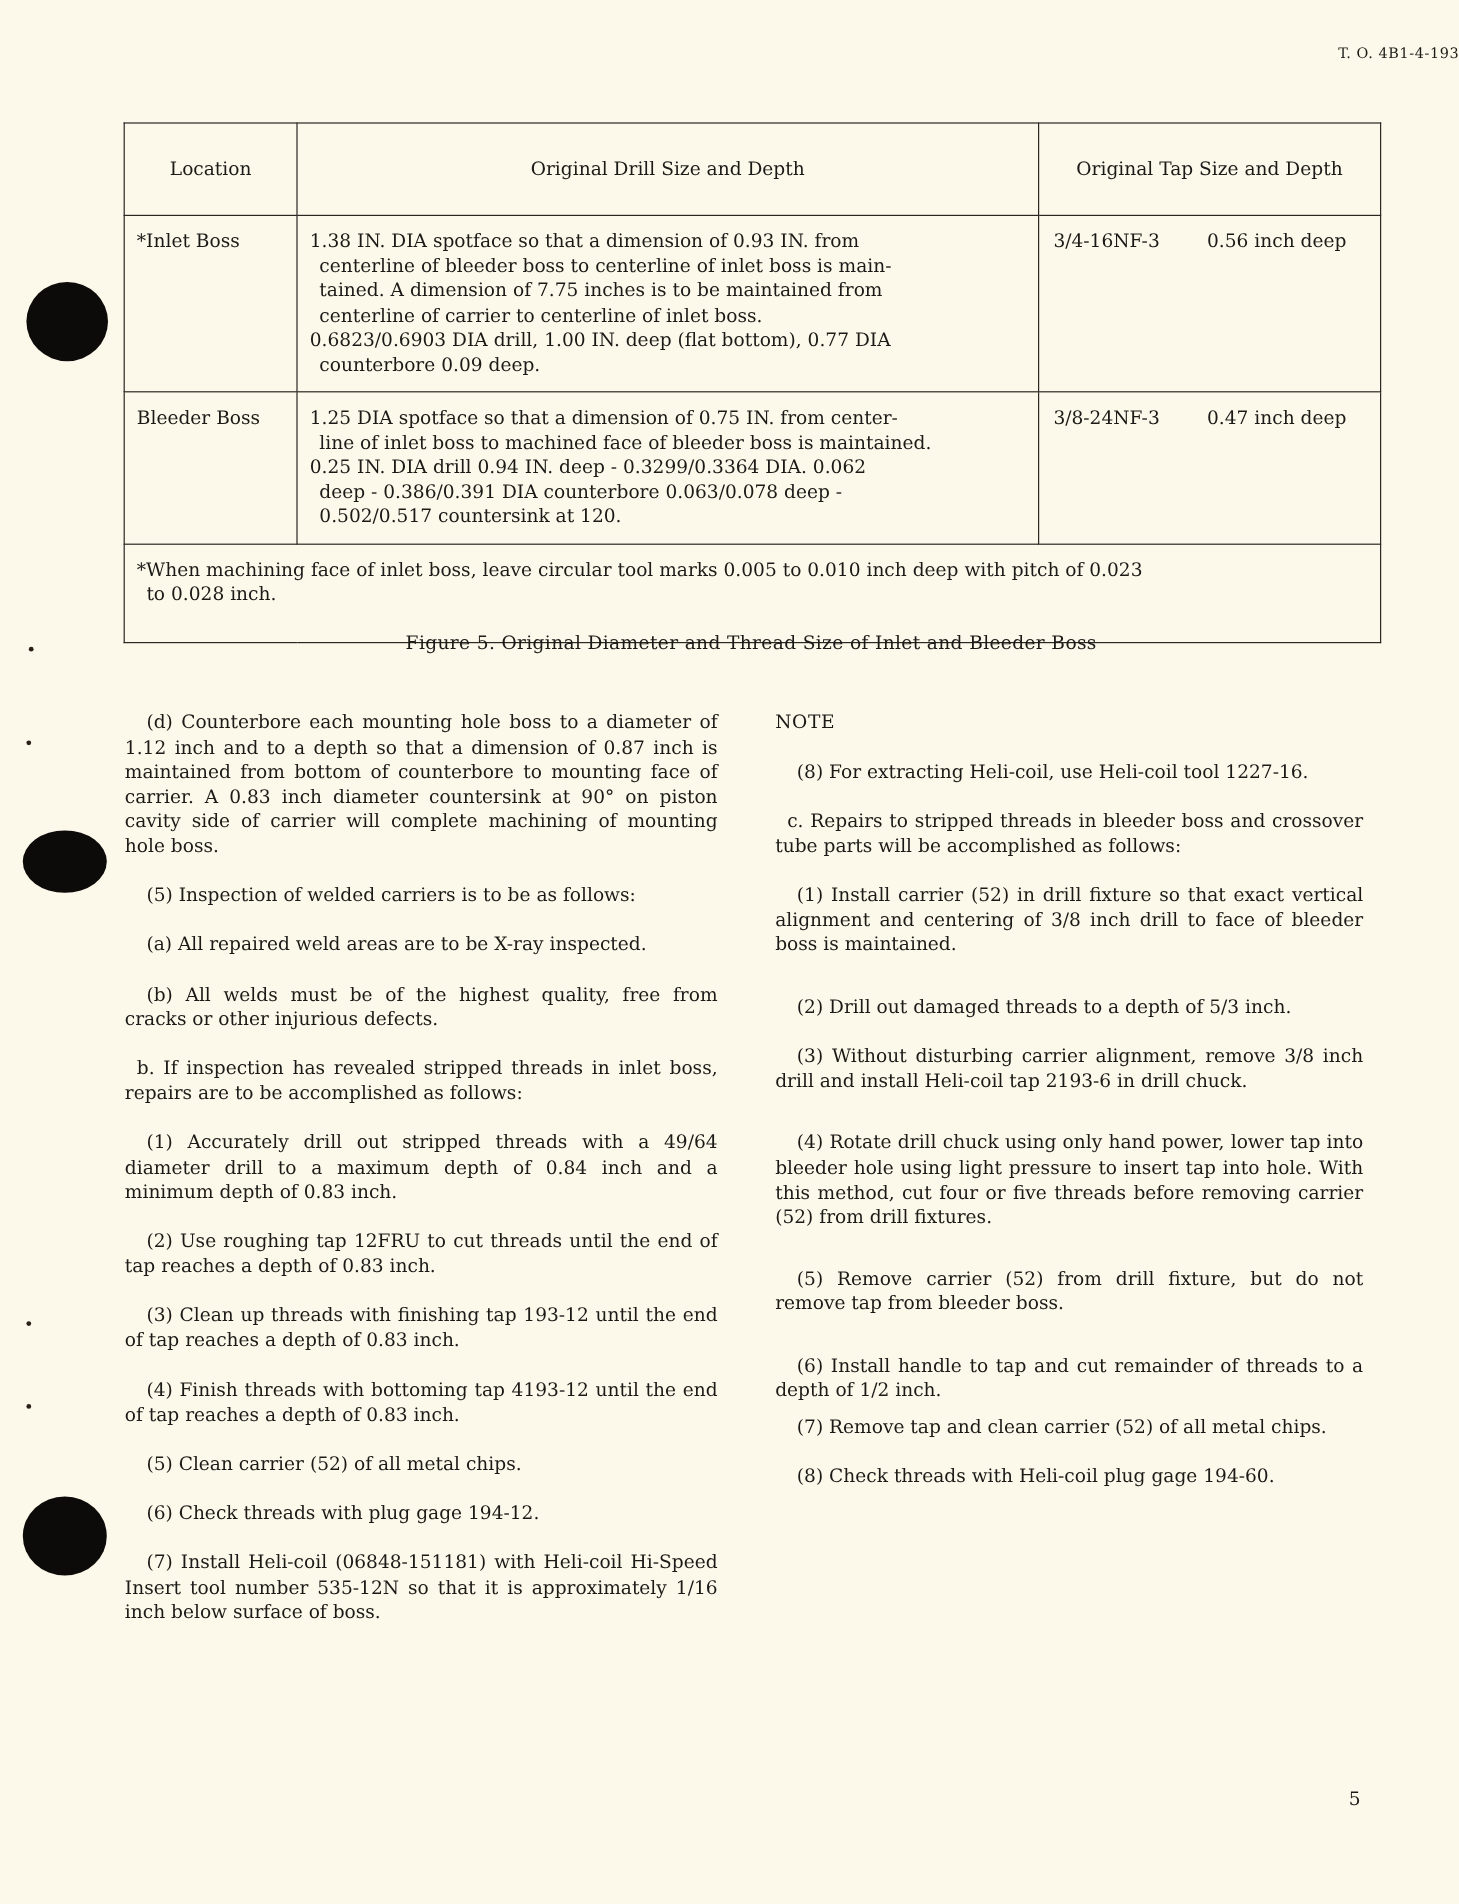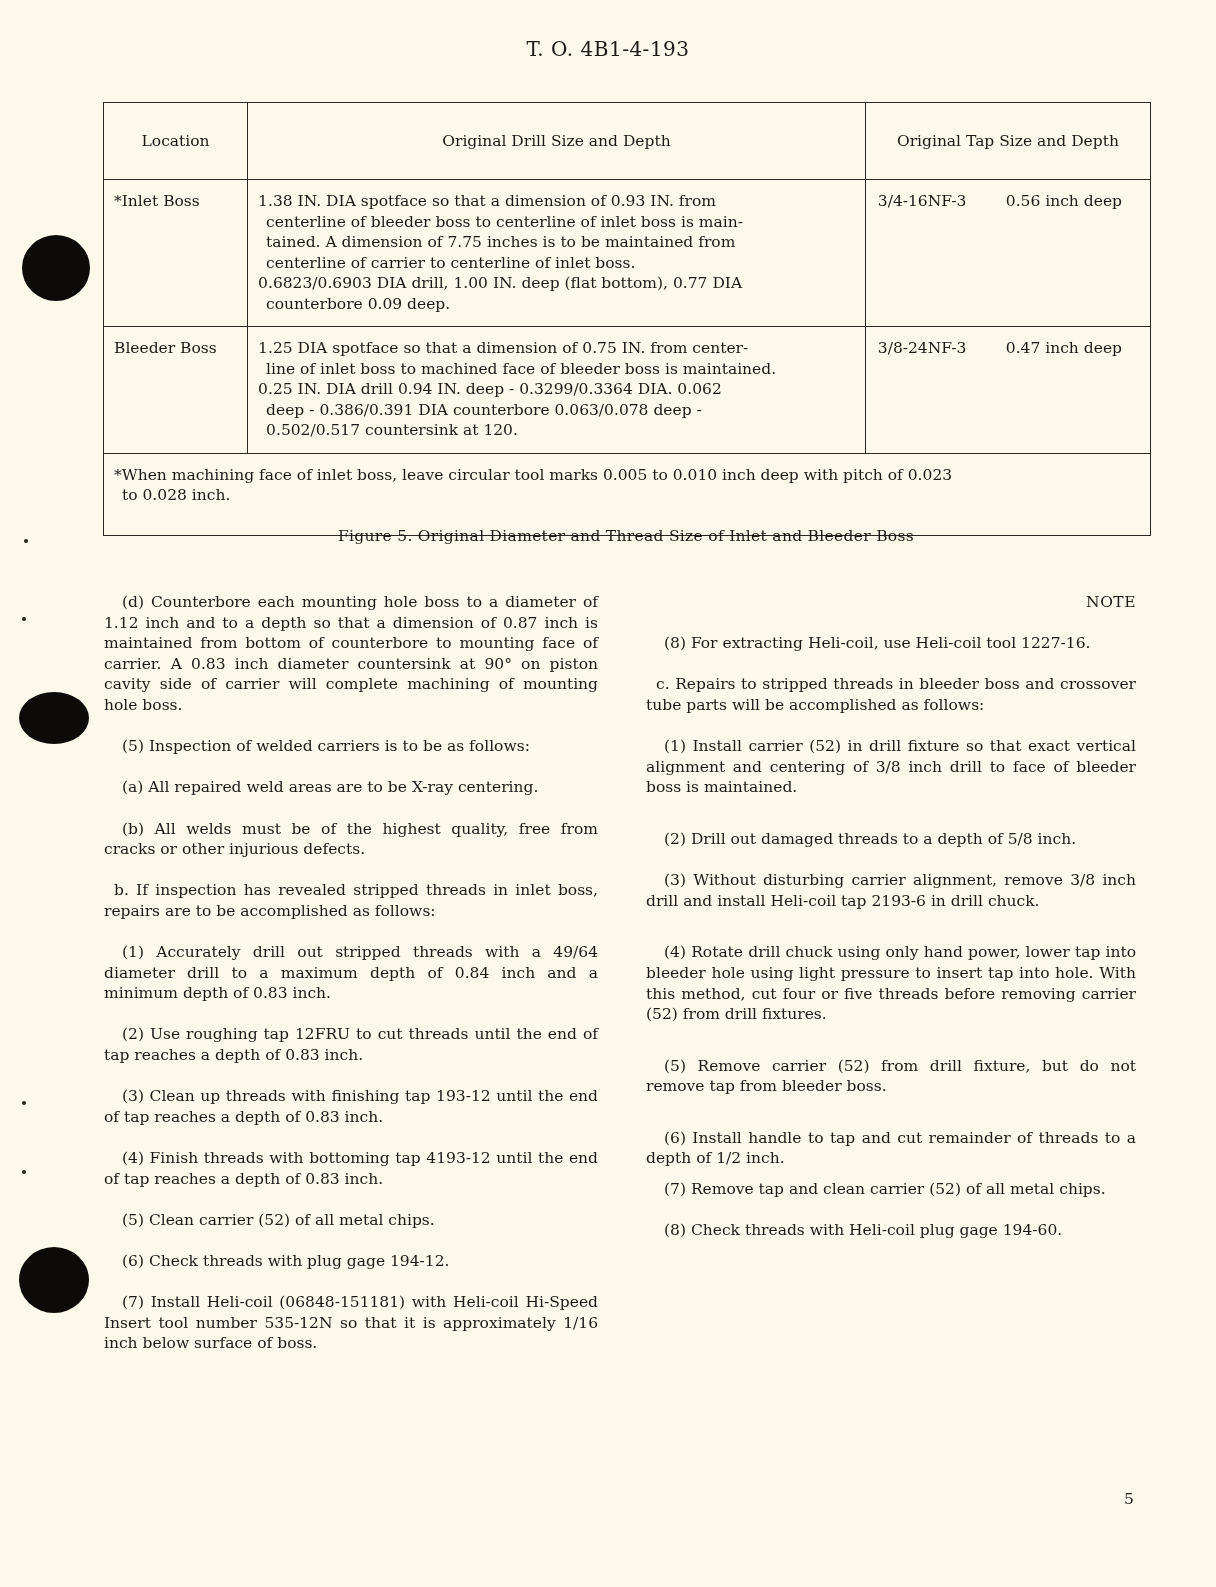--- a/index.html
+++ b/index.html
@@ -22,23 +22,23 @@
     .speck {
       position: absolute;
       width: 4px; height: 4px;
       border-radius: 50%;
       background: #2a2018;
     }
 
     .header {
       position: absolute;
       top: 37px; left: 0; width: 1216px;
-      text-align: center;
-      font-family: "DejaVu Serif", serif;
-      font-size: 20px;
+      text-align: right;
+      font-family: "DejaVu Serif", serif;
+      font-size: 12px;
       letter-spacing: 0.5px;
     }
 
     .fig-table {
       position: absolute;
       top: 102px; left: 103px;
       width: 1048px;
       border-collapse: collapse;
       font-family: "DejaVu Serif", serif;
       font-size: 15.5px;
@@ -83,21 +83,21 @@
       font-size: 15.5px;
       line-height: 20.6px;
       text-align: justify;
     }
     .col-left { left: 104px; top: 592px; width: 494px; }
     .col-right { left: 646px; top: 592px; width: 490px; }
     .para { margin: 0 0 20.6px 0; text-indent: 18px; }
     .para.no-indent { text-indent: 10px; }
 
     .note-heading {
-      text-align: right;
+      text-align: left;
       margin: 0 0 20.6px 0;
       letter-spacing: 0.5px;
     }
     .note-body {
       margin: 0 0 31px 28px;
       width: 440px;
       text-align: left;
     }
 
     .page-number {
@@ -165,40 +165,40 @@
         </td>
       </tr>
     </tbody>
   </table>
 
   <div class="caption">Figure 5. Original Diameter and Thread Size of Inlet and Bleeder Boss</div>
 
   <div class="column col-left">
     <p class="para">(d) Counterbore each mounting hole boss to a diameter of 1.12 inch and to a depth so that a dimension of 0.87 inch is maintained from bottom of counterbore to mounting face of carrier. A 0.83 inch diameter countersink at 90° on piston cavity side of carrier will complete machining of mounting hole boss.</p>
     <p class="para">(5) Inspection of welded carriers is to be as follows:</p>
-    <p class="para">(a) All repaired weld areas are to be X-ray centering.</p>
+    <p class="para">(a) All repaired weld areas are to be X-ray inspected.</p>
     <p class="para">(b) All welds must be of the highest quality, free from cracks or other injurious defects.</p>
     <p class="para no-indent">b. If inspection has revealed stripped threads in inlet boss, repairs are to be accomplished as follows:</p>
     <p class="para">(1) Accurately drill out stripped threads with a 49/64 diameter drill to a maximum depth of 0.84 inch and a minimum depth of 0.83 inch.</p>
     <p class="para">(2) Use roughing tap 12FRU to cut threads until the end of tap reaches a depth of 0.83 inch.</p>
     <p class="para">(3) Clean up threads with finishing tap 193-12 until the end of tap reaches a depth of 0.83 inch.</p>
     <p class="para">(4) Finish threads with bottoming tap 4193-12 until the end of tap reaches a depth of 0.83 inch.</p>
     <p class="para">(5) Clean carrier (52) of all metal chips.</p>
     <p class="para">(6) Check threads with plug gage 194-12.</p>
     <p class="para">(7) Install Heli-coil (06848-151181) with Heli-coil Hi-Speed Insert tool number 535-12N so that it is approximately 1/16 inch below surface of boss.</p>
   </div>
 
   <div class="column col-right">
     <div>
       <div class="note-heading">NOTE</div>
     </div>
     <p class="para">(8) For extracting Heli-coil, use Heli-coil tool 1227-16.</p>
     <p class="para no-indent">c. Repairs to stripped threads in bleeder boss and crossover tube parts will be accomplished as follows:</p>
     <p class="para" style="margin-bottom:31px;">(1) Install carrier (52) in drill fixture so that exact vertical alignment and centering of 3/8 inch drill to face of bleeder boss is maintained.</p>
-    <p class="para">(2) Drill out damaged threads to a depth of 5/8 inch.</p>
+    <p class="para">(2) Drill out damaged threads to a depth of 5/3 inch.</p>
     <p class="para" style="margin-bottom:31px;">(3) Without disturbing carrier alignment, remove 3/8 inch drill and install Heli-coil tap 2193-6 in drill chuck.</p>
     <p class="para" style="margin-bottom:31px;">(4) Rotate drill chuck using only hand power, lower tap into bleeder hole using light pressure to insert tap into hole. With this method, cut four or five threads before removing carrier (52) from drill fixtures.</p>
     <p class="para" style="margin-bottom:31px;">(5) Remove carrier (52) from drill fixture, but do not remove tap from bleeder boss.</p>
     <p class="para" style="margin-bottom:10px;">(6) Install handle to tap and cut remainder of threads to a depth of 1/2 inch.</p>
     <p class="para">(7) Remove tap and clean carrier (52) of all metal chips.</p>
     <p class="para">(8) Check threads with Heli-coil plug gage 194-60.</p>
   </div>
 
   <div class="page-number">5</div>
 </div>

